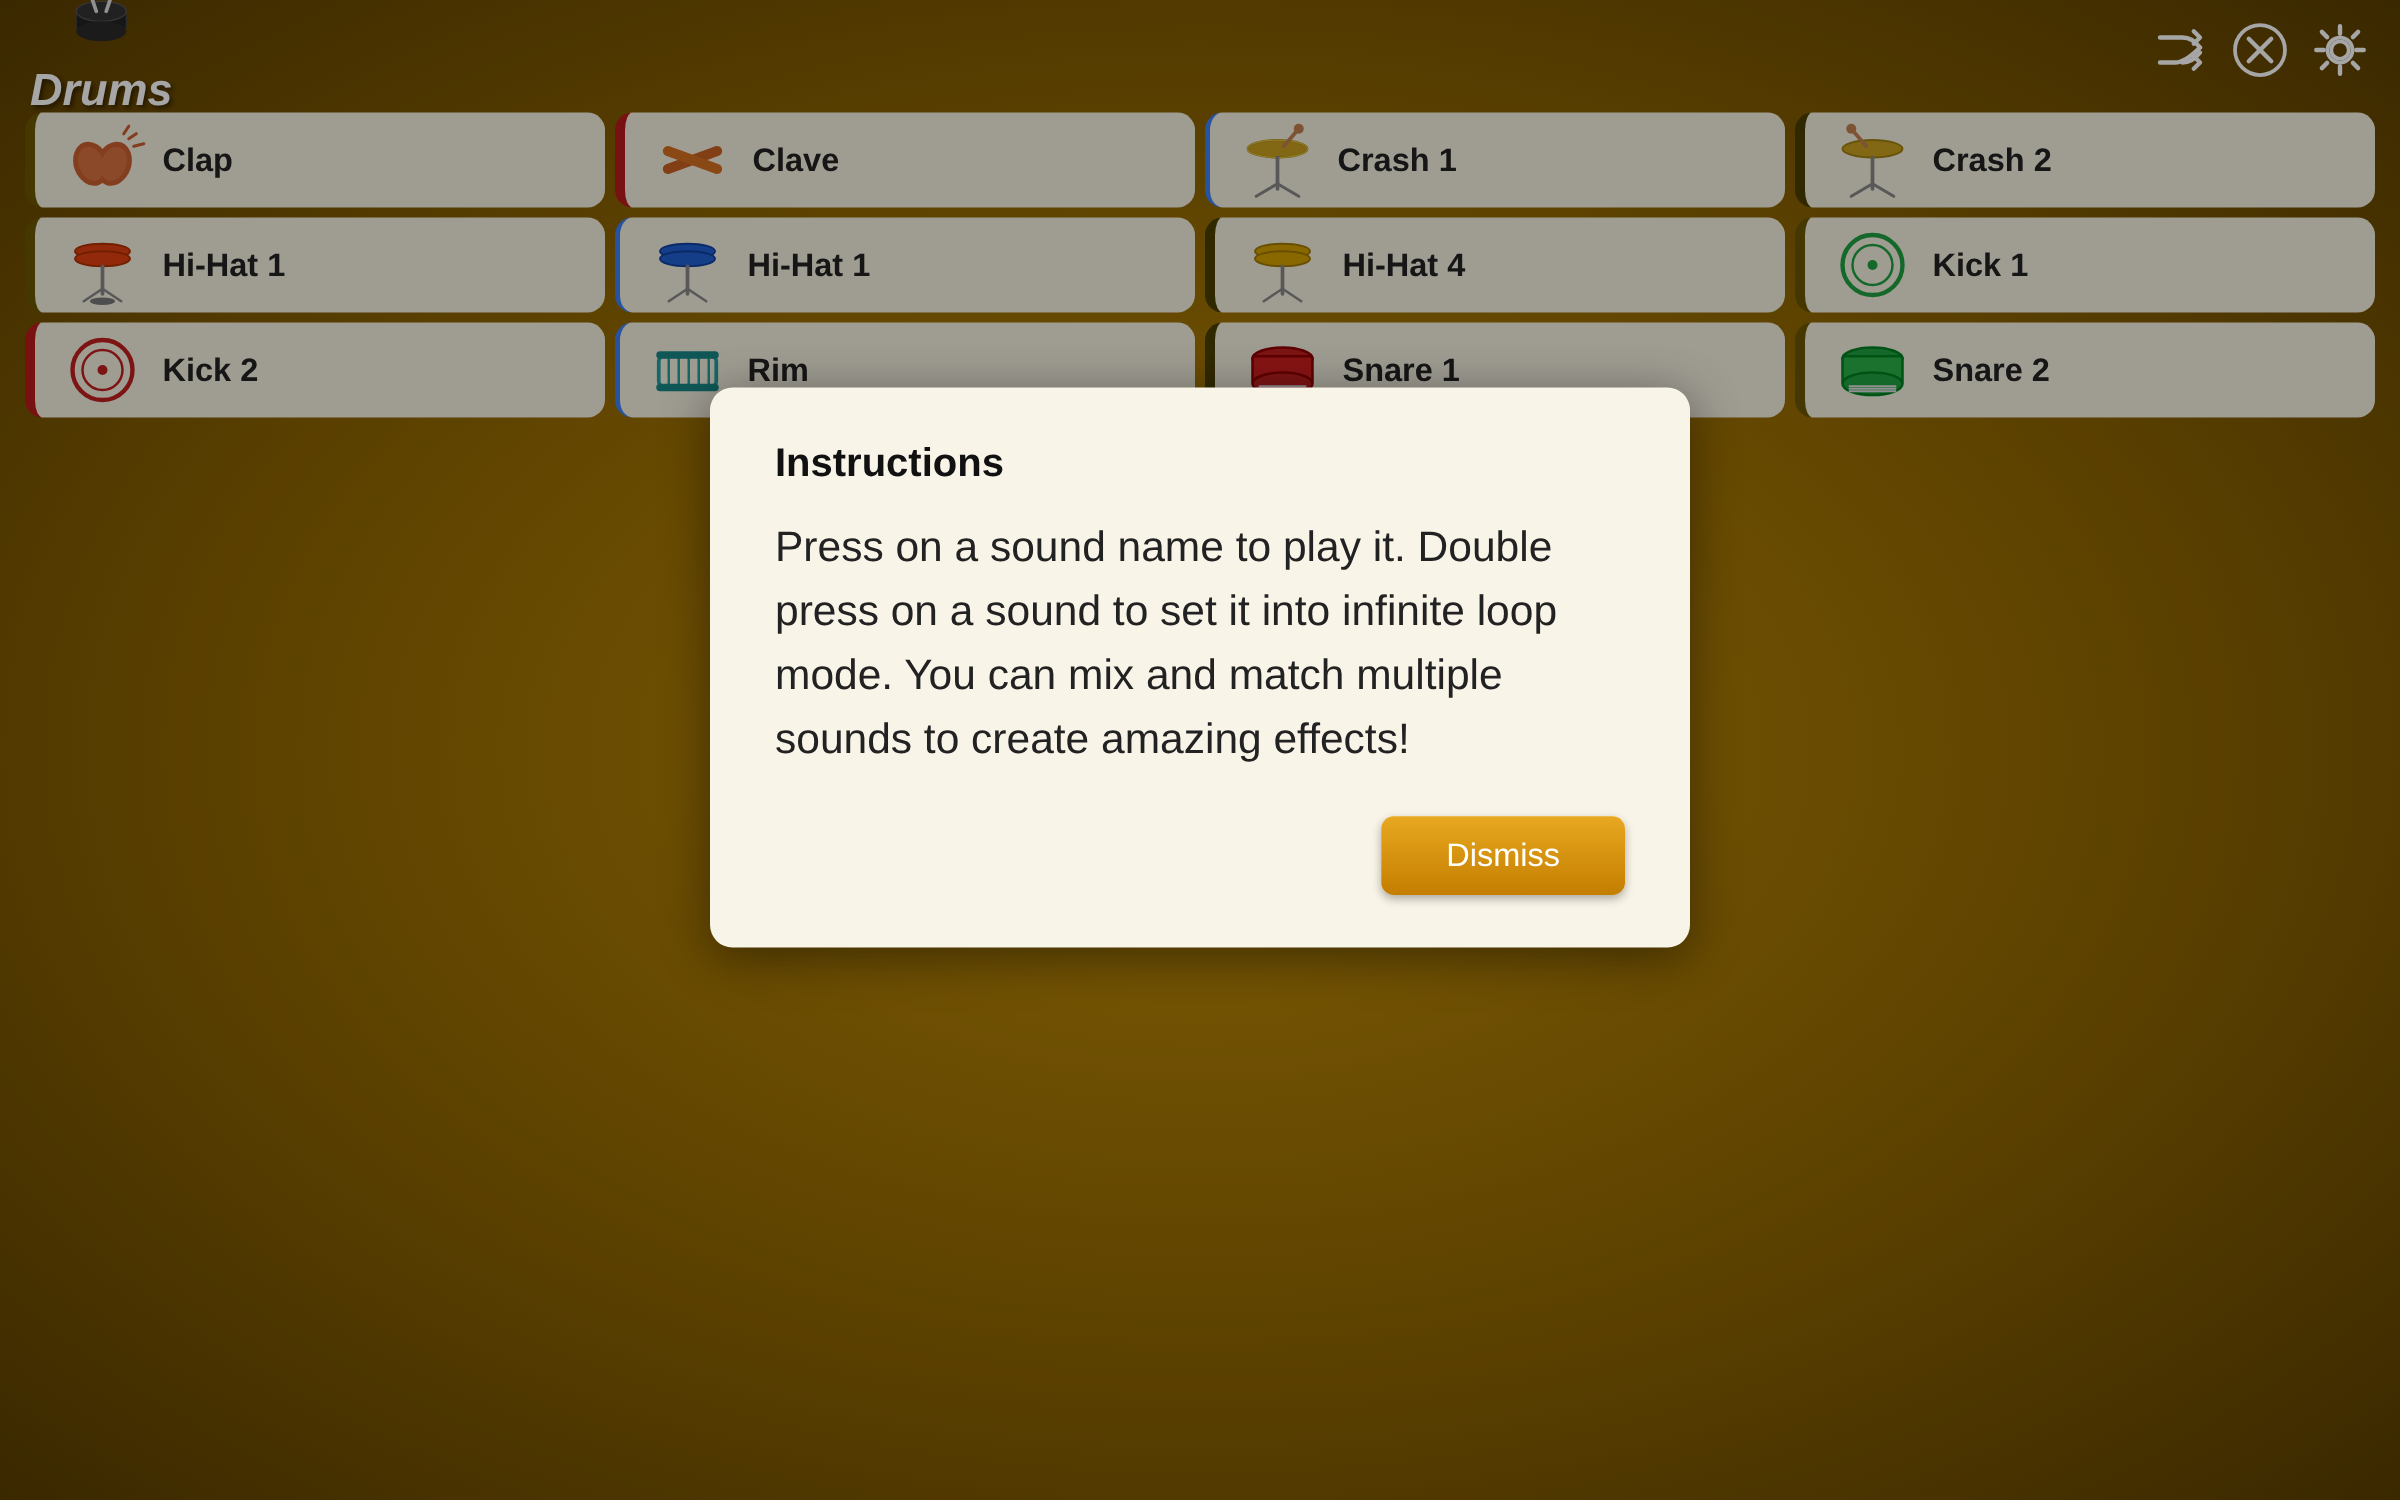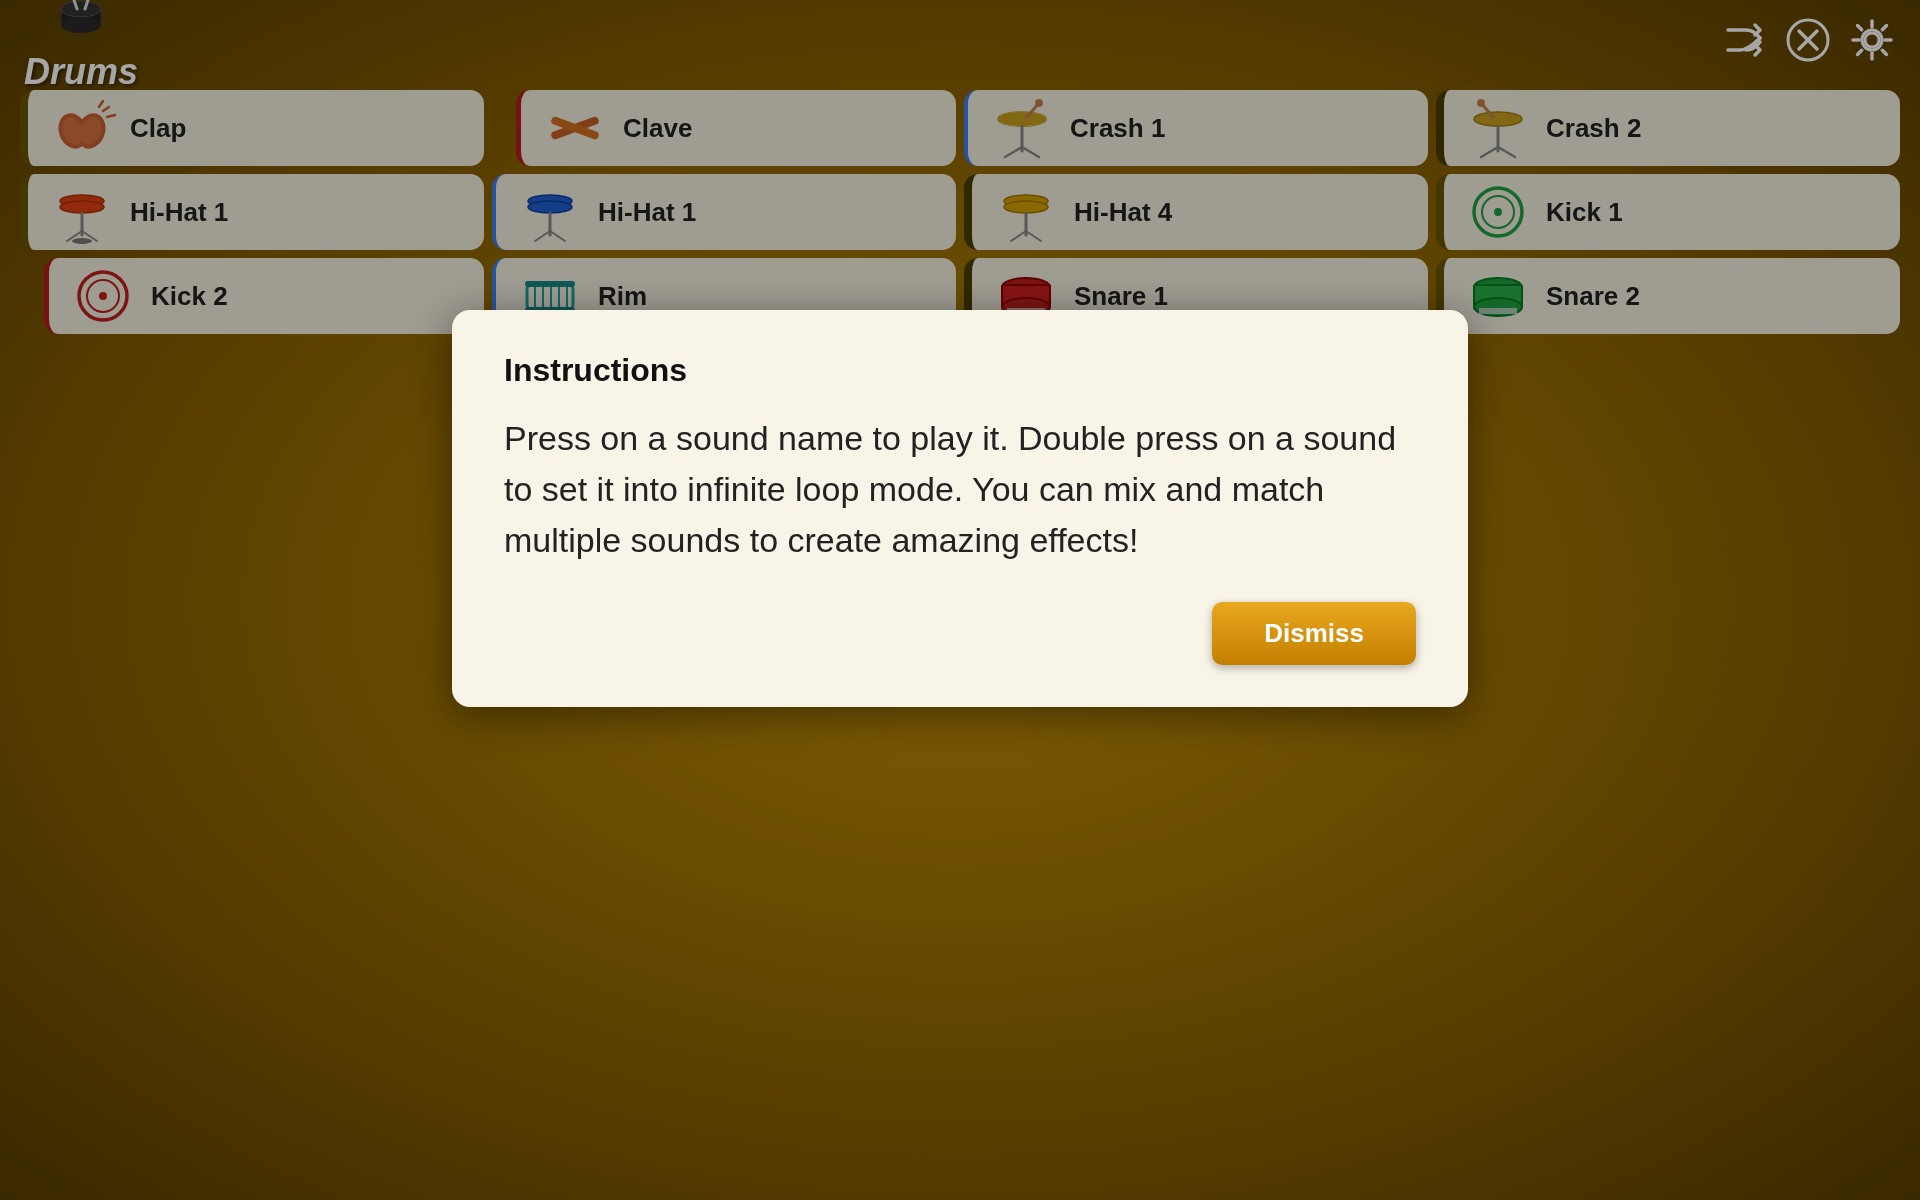--- a/index.html
+++ b/index.html
@@ -91,42 +91,42 @@
     }
 
     .sound-label {
       font-size: 26px;
       font-weight: 600;
       color: #222;
     }
 
     
     .col-1 { border-left: 8px solid #6b5500; }
-    .col-2 { border-left: 5px solid #b91c1c; margin-left: 24px; }
+    .col-2 { border-left: 8px solid #b91c1c; }
     .col-3 { border-left: 4px solid #3b82f6; }
     .col-4 { border-left: 8px solid #4a4000; }
 
     
     .overlay {
       position: absolute;
       top: 0; left: 0; right: 0; bottom: 0;
       background: rgba(0,0,0,0.35);
       display: flex;
       align-items: flex-start;
       justify-content: center;
       padding-top: 310px;
       z-index: 10;
     }
 
     
     .dialog {
       background: #f8f4e8;
       border-radius: 18px;
       padding: 42px 52px 42px 52px;
-      width: 1016px;
+      width: 784px;
       box-shadow: 0 8px 40px rgba(0,0,0,0.45);
     }
 
     .dialog-title {
       font-size: 32px;
       font-weight: 800;
       color: #111;
       margin-bottom: 24px;
     }
 
@@ -143,21 +143,21 @@
     }
 
     .dismiss-btn {
       background: #d4920a;
       background: linear-gradient(to bottom, #e8a820, #c47e00);
       color: #fff;
       border: none;
       border-radius: 10px;
       padding: 16px 52px;
       font-size: 26px;
-      font-weight: 700;
+      font-weight: 400;
       cursor: pointer;
       box-shadow: 0 3px 8px rgba(0,0,0,0.3);
     }
 
     
     svg { overflow: visible; }
   </style>
 </head>
 <body>
 

